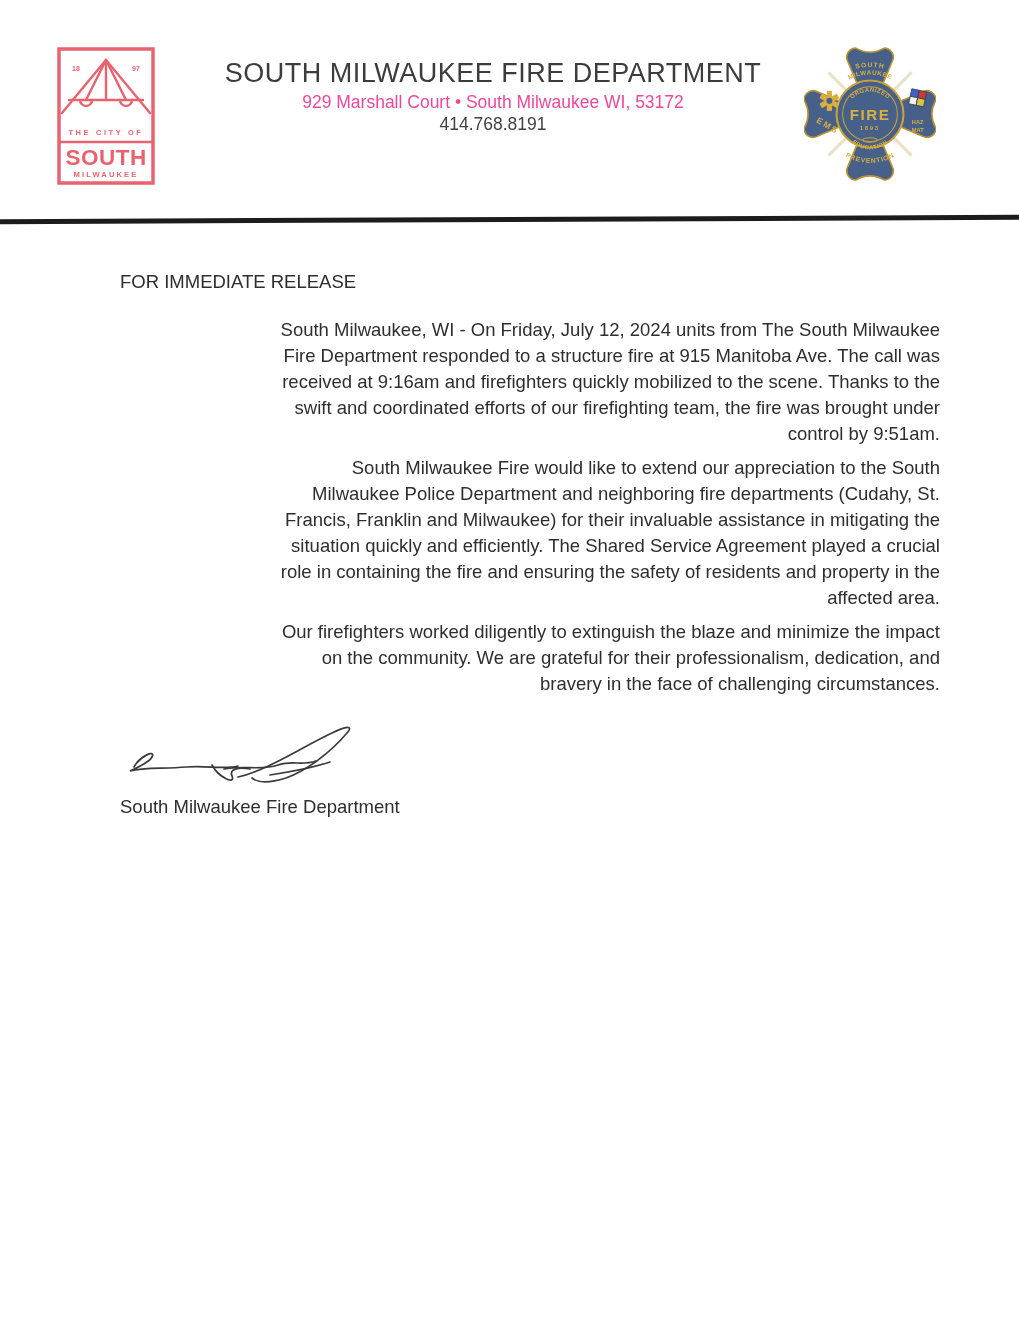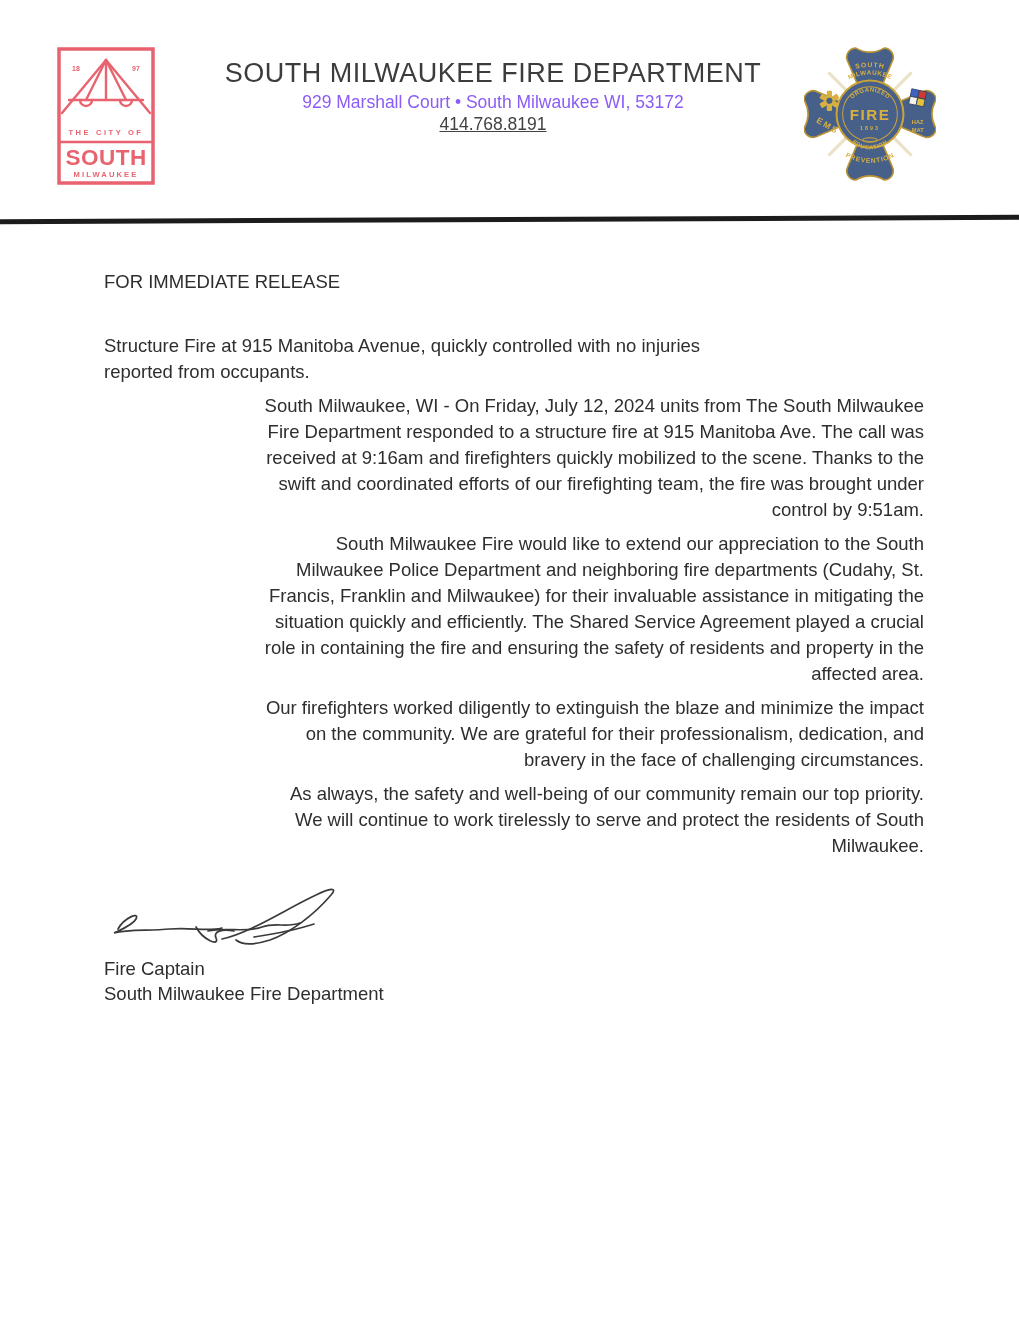--- a/index.html
+++ b/index.html
@@ -11,34 +11,34 @@
     font-family:"Liberation Sans", sans-serif;
     color:#2b2b2b;
     overflow:hidden;
   }
   
   .header-text {
     position:absolute; left:163px; top:57px; width:660px;
     text-align:center; color:#3a3a3a;
   }
   .dept-title { font-size:27px; letter-spacing:0.5px; line-height:32px; color:#3c3c3c; }
-  .dept-address { font-size:17.5px; line-height:22px; margin-top:2px; color:#8b5cf6; }
-  .dept-phone { font-size:17.5px; line-height:22px; color:#424242;text-decoration:underline; }
+  .dept-address { font-size:17.5px; line-height:22px; margin-top:2px; color:#ec4899; }
+  .dept-phone { font-size:17.5px; line-height:22px; color:#424242; }
 
   .city-logo { position:absolute; left:57px; top:47px; }
   .fire-badge { position:absolute; left:804px; top:41px; }
 
   .divider {
     position:absolute; left:-4px; top:217px; width:1030px; height:5px;
     background:#1c1c1c; transform:rotate(-0.25deg);
   }
 
   
   .content {
-    position:absolute; left:104px; top:269px; width:820px;
+    position:absolute; left:120px; top:269px; width:820px;
     font-size:18.5px; line-height:26px; color:#2e2e2e;
   }
   .content p { white-space:pre-wrap; }
   p.intro    { margin:0 0 22px 0; }
   p.headline { margin:38px 0 8px 0; }
   p.body-par { margin:0 0 8px 0;text-align:right; }
 
   .signature-svg { display:block; margin-top:26px; }
   .signer { margin-top:4px; line-height:24.5px; }
 
@@ -131,50 +131,44 @@
       <text x="112" y="82" font-size="5.6">HAZ</text>
       <text x="112" y="89.5" font-size="5.6">MAT</text>
     </g>
   </svg>
 
   <div class="divider"></div>
 
   <div class="content">
     <p class="intro">FOR IMMEDIATE RELEASE</p>
 
-    <p class="headline">Structure Fire at 915 Manitoba Avenue, quickly controlled with no injuries
-reported from occupants.</p>
 
     <p class="body-par">South Milwaukee, WI - On Friday, July 12, 2024 units from The South Milwaukee
 Fire Department responded to a structure fire at 915 Manitoba Ave. The call was
 received at 9:16am and firefighters quickly mobilized to the scene. Thanks to the
 swift and coordinated efforts of our firefighting team, the fire was brought under
 control by 9:51am.</p>
     <p class="body-par">South Milwaukee Fire would like to extend our appreciation to the South
 Milwaukee Police Department and neighboring fire departments (Cudahy, St.
 Francis, Franklin and Milwaukee) for their invaluable assistance in mitigating the
 situation quickly and efficiently. The Shared Service Agreement played a crucial
 role in containing the fire and ensuring the safety of residents and property in the
 affected area.</p>
     <p class="body-par">Our firefighters worked diligently to extinguish the blaze and minimize the impact
 on the community. We are grateful for their professionalism, dedication, and
 bravery in the face of challenging circumstances.</p>
-    <p class="body-par">As always, the safety and well-being of our community remain our top priority.
-We will continue to work tirelessly to serve and protect the residents of South
-Milwaukee.</p>
 
     <svg class="signature-svg" width="250" height="68" viewBox="0 0 250 68">
       <g fill="none" stroke="#3a3a3a" stroke-width="1.7" stroke-linecap="round">
         <path d="M14 44 C20 33 36 26 32 34 C29 40 16 45 10 48 C24 44 44 46 66 44 C88 42 102 47 118 43"></path>
         <path d="M104 46 C124 42 142 48 158 42 C172 37 182 43 196 38"></path>
         <path d="M118 54 C146 48 182 24 212 10 C226 3 234 2 227 10 C210 30 186 48 166 55 C150 60 138 60 132 55"></path>
         <path d="M92 42 C99 55 116 62 112 53 C109 46 118 44 130 46"></path>
         <path d="M150 52 C170 49 192 45 210 39"></path>
       </g>
     </svg>
 
     <div class="signer">
-      <div>Fire Captain</div>
       <div>South Milwaukee Fire Department</div>
     </div>
   </div>
 
 </div>
 
 </body></html>

